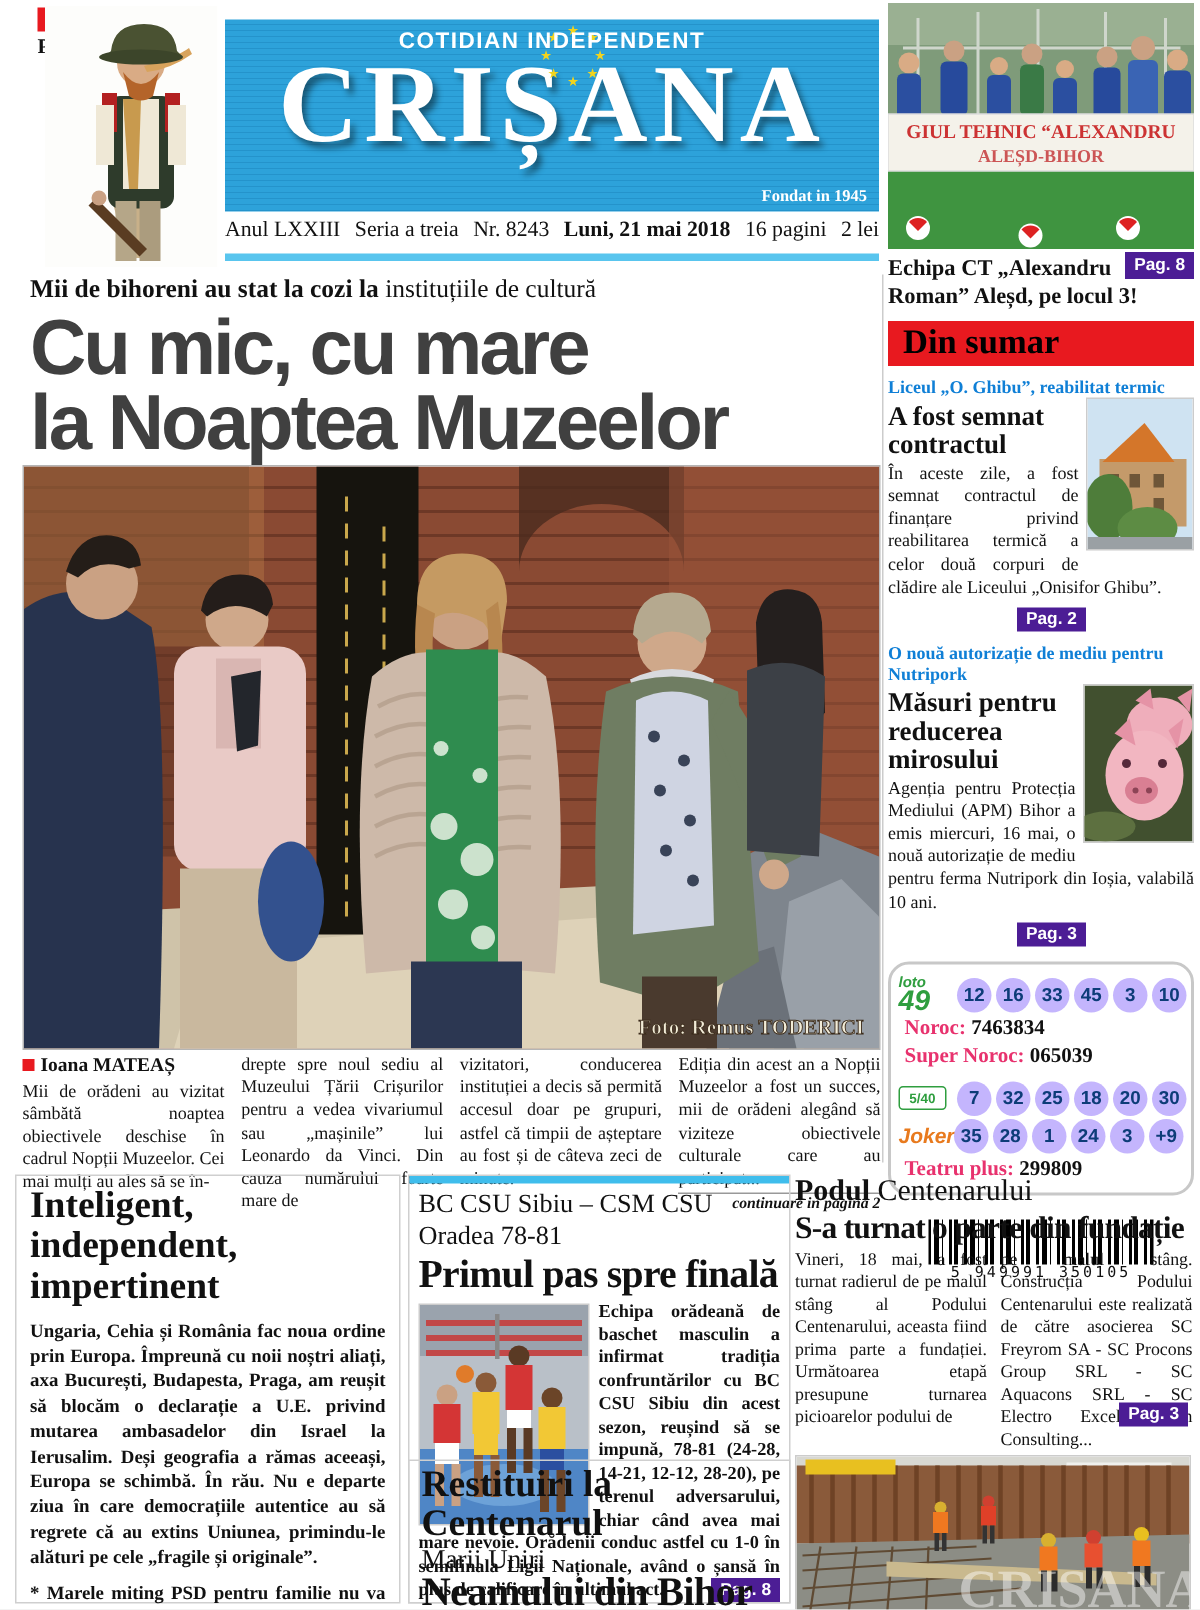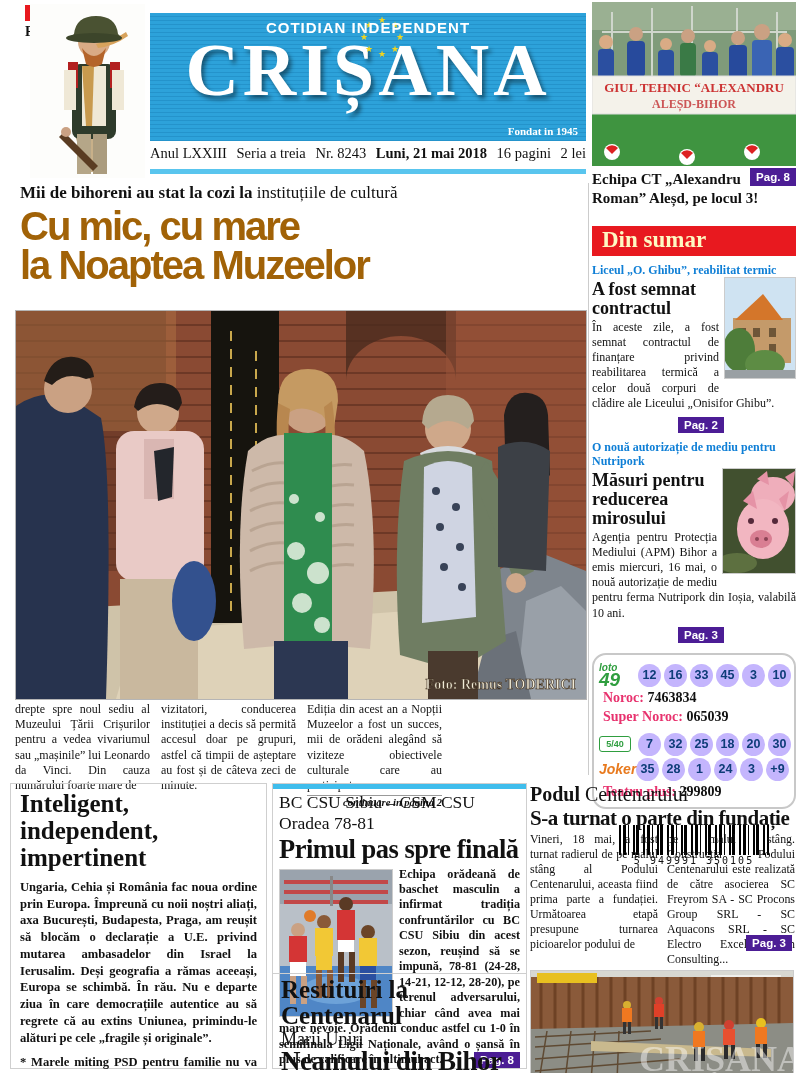--- a/index.html
+++ b/index.html
@@ -29,22 +29,22 @@
     justify-content:space-between;font-size:14.5px;}
   .infobar .date{font-weight:bold;}
   .cyanbar{position:absolute;left:150px;top:169px;width:436px;height:5px;background:#59c5ee;}
   
   .sidebar{position:absolute;left:592px;top:2px;width:204px;}
   .team-photo{display:block;}
   .team-caption{font-weight:bold;font-size:15px;line-height:1.25;margin-top:4px;}
   .badge{display:inline-block;background:#4c1d95;color:#fff;font-family:"Liberation Sans",sans-serif;
     font-weight:bold;font-size:11.5px;padding:2px 6px;}
   .caption-badge{float:right;margin-top:-2px;}
-  .sumar-banner{background:#e8191f;color:#fef9c3;font-weight:bold;font-size:23px;
-    padding:1px 0 3px 10px;margin-top:18px;}
+  .sumar-banner{background:#e8191f;color:#000000;font-weight:bold;font-size:23px;
+    padding:1px 0 3px 10px;margin-top:6px;}
   .sumar-item{margin-top:8px;}
   .sumar-kicker{color:#0f7fd6;font-weight:bold;font-size:12px;line-height:1.15;}
   .sumar-head{font-weight:bold;font-size:18px;line-height:1.05;margin:3px 0 2px 0;}
   .sumar-img{float:right;margin:0 0 2px 5px;border:1px solid #ccc;}
   .sumar-body{font-size:12px;line-height:1.26;text-align:justify;}
   .sumar-badge{margin:6px 0 0 86px;}
   .clr{clear:both;}
   
   .lottery{margin-top:10px;border:2px solid #c8c8c8;border-radius:14px;padding:7px 5px 6px 5px;}
   .lrow{display:flex;align-items:center;gap:3px;margin:2px 0;}
@@ -63,22 +63,22 @@
   .noroc .lab{color:#e8326e;} .noroc .val{color:#111;}
   
   .barcode{width:150px;margin:16px auto 0 auto;text-align:center;}
   .bars{height:30px;background:repeating-linear-gradient(90deg,
     #000 0 2px,#fff 2px 4px,#000 4px 7px,#fff 7px 9px,#000 9px 10px,#fff 10px 14px,
     #000 14px 16px,#fff 16px 17px,#000 17px 20px,#fff 20px 24px);}
   .bdigits{font-family:"DejaVu Sans Mono",monospace;font-size:10px;letter-spacing:2px;}
   
   .lead{position:absolute;left:20px;top:183px;width:566px;}
   .lead-kicker{font-size:17px;} .lead-kicker .b{font-weight:bold;}
-  .lead-head{font-family:"Liberation Sans",sans-serif;font-weight:bold;font-size:40px;
-    letter-spacing:-2px;line-height:.97;color:#a16207;margin-top:4px;}
+  .lead-head{font-family:"Liberation Sans",sans-serif;font-weight:bold;font-size:52px;
+    letter-spacing:-2px;line-height:.97;color:#404040;margin-top:4px;}
   .main-photo{position:absolute;left:15px;top:310px;border:1px solid #b5b5b5;}
   .vrule{position:absolute;left:588px;top:183px;width:1px;height:592px;background:#ccc;}
   .lead-cols{position:absolute;left:15px;top:702px;width:572px;display:flex;gap:11px;}
   .lead-col{width:135px;font-size:12px;line-height:1.27;text-align:justify;}
   .byline{font-weight:bold;font-size:13px;margin-bottom:1px;}
   .bullet{display:inline-block;width:8px;height:8px;background:#e8191f;margin-right:4px;}
   .contin{display:block;border-top:1px solid #999;margin-top:2px;text-align:right;
     font-style:italic;font-weight:bold;font-size:10.5px;}
   
   .box{position:absolute;top:783px;height:286px;border:1px solid #cfcfcf;box-sizing:border-box;}
@@ -441,20 +441,24 @@
       <circle cx="510" cy="112" r="20" fill="#caa183"></circle>
       <path d="M488 104 q4 -24 24 -22 q18 2 20 22 l2 60 q-12 16 -44 6 z" fill="#241f1e"></path>
       <path d="M482 136 q28 -12 52 4 l-4 120 -48 -4 z" fill="#3c4046"></path>
     </g>
     <text x="560" y="378" text-anchor="end" font-family="Liberation Serif,serif" font-weight="bold" font-size="14" fill="#f2ecd8" stroke="#3a2a1a" stroke-width=".6">Foto: Remus TODERICI</text>
   </svg>
 
   <div class="vrule"></div>
 
   <div class="lead-cols">
+    <div class="lead-col">
+      <div class="byline"><span class="bullet"></span><span>Ioana MATEAȘ</span></div>
+      <span>Mii de orădeni au vizitat sâmbătă noaptea obiectivele deschise în cadrul Nopții Muzeelor. Cei mai mulți au ales să se în-</span>
+    </div>
     <div class="lead-col"><span>drepte spre noul sediu al Muzeului Țării Crișurilor pentru a vedea vivariumul sau „mașinile” lui Leonardo da Vinci. Din cauza numărului foarte mare de</span></div>
     <div class="lead-col"><span>vizitatori, conducerea instituției a decis să permită accesul doar pe grupuri, astfel că timpii de așteptare au fost și de câteva zeci de minute.</span></div>
     <div class="lead-col">
       <span>Ediția din acest an a Nopții Muzeelor a fost un succes, mii de orădeni alegând să viziteze obiectivele culturale care au participat...</span>
       <span class="contin">continuare in pagina 2</span>
     </div>
   </div>
 
   <div class="box ed-box">
     <div class="ed-title">Inteligent, independent, impertinent</div>

